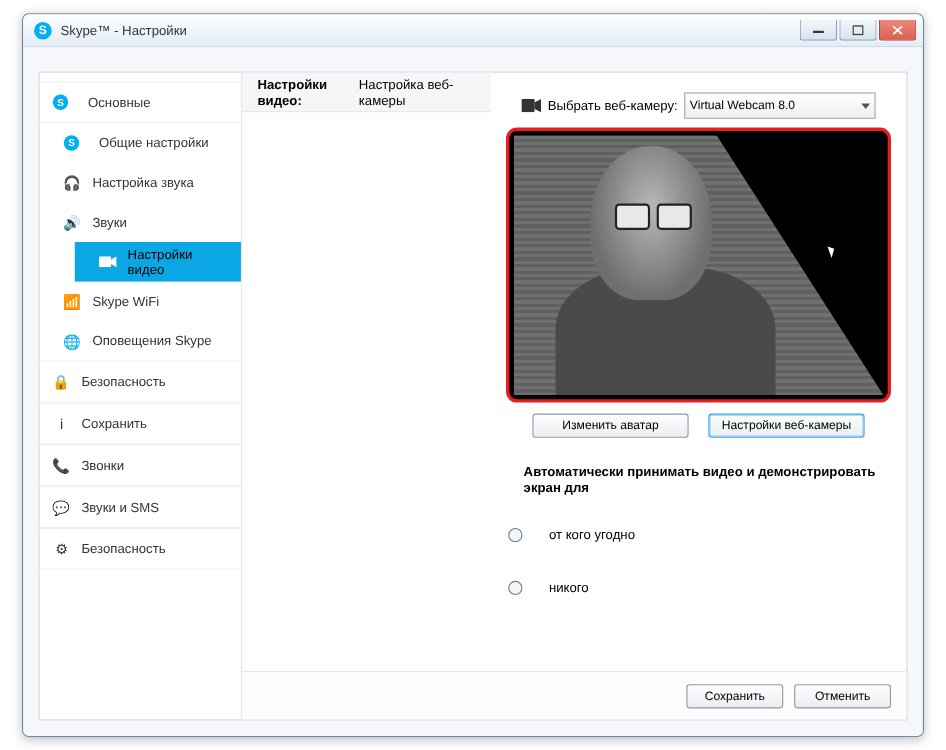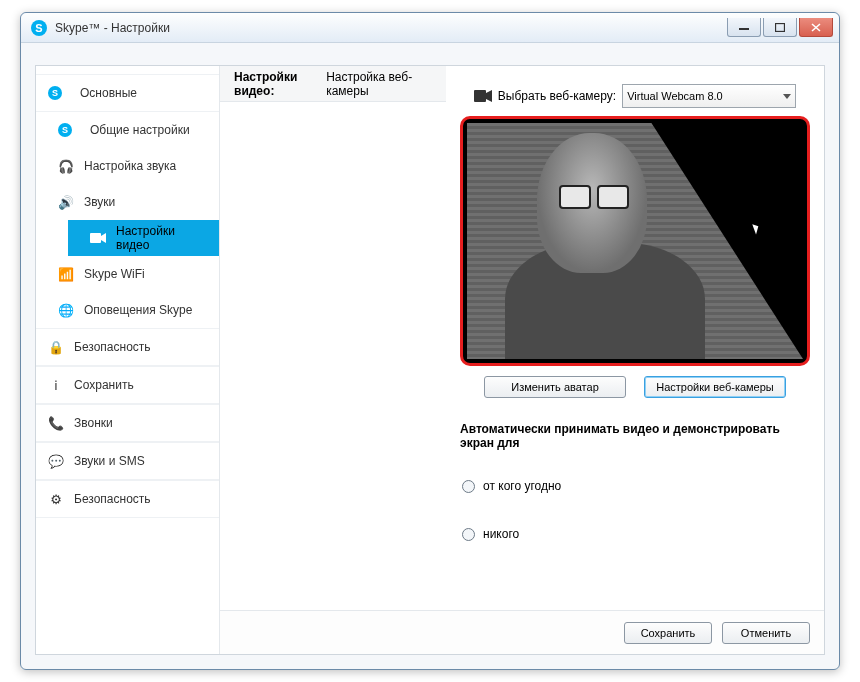--- a/index.html
+++ b/index.html
@@ -191,25 +191,25 @@
     font-size:11px;
     cursor: pointer;
   }
   .btn.focused {
     border: 1px solid #3aa0e0;
     box-shadow: inset 0 0 0 1px #8fd0f5;
   }
 
   .section-title {
     font-weight: bold;
-    margin: 24px 0 8px 0;
+    margin: 24px 0 8px 16px;
   }
   .radio-group { margin-left: 2px; }
   .radio-row {
-    display: flex; align-items: center; gap: 8px;
+    display: flex; align-items: center; gap: 24px;
     height: 24px;
     font-size: 12px;
     margin-top: 24px;
   }
   .radio {
     width: 13px; height: 13px; border-radius:50%;
     border:1px solid #6d7a87; background:#f3f6f9;
     display:flex;align-items:center;justify-content:center;
   }
   .radio.checked::after {

